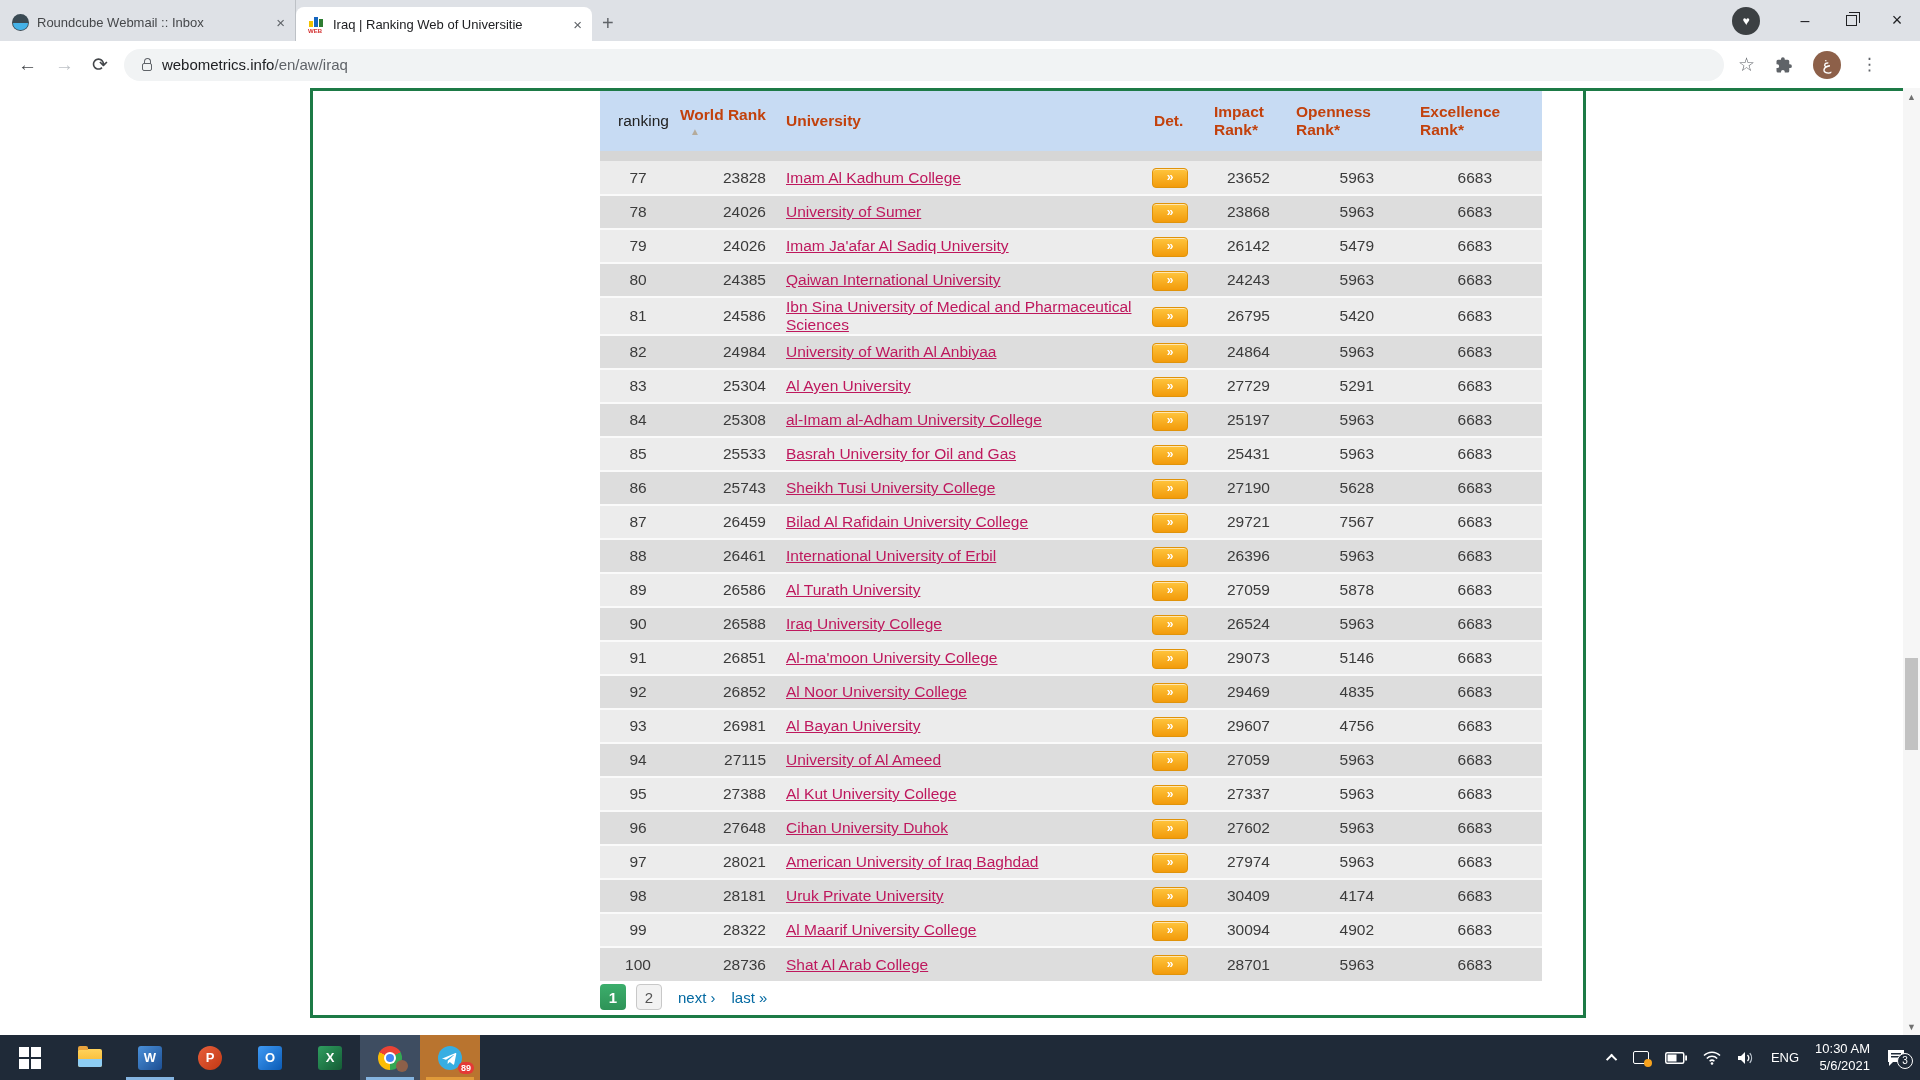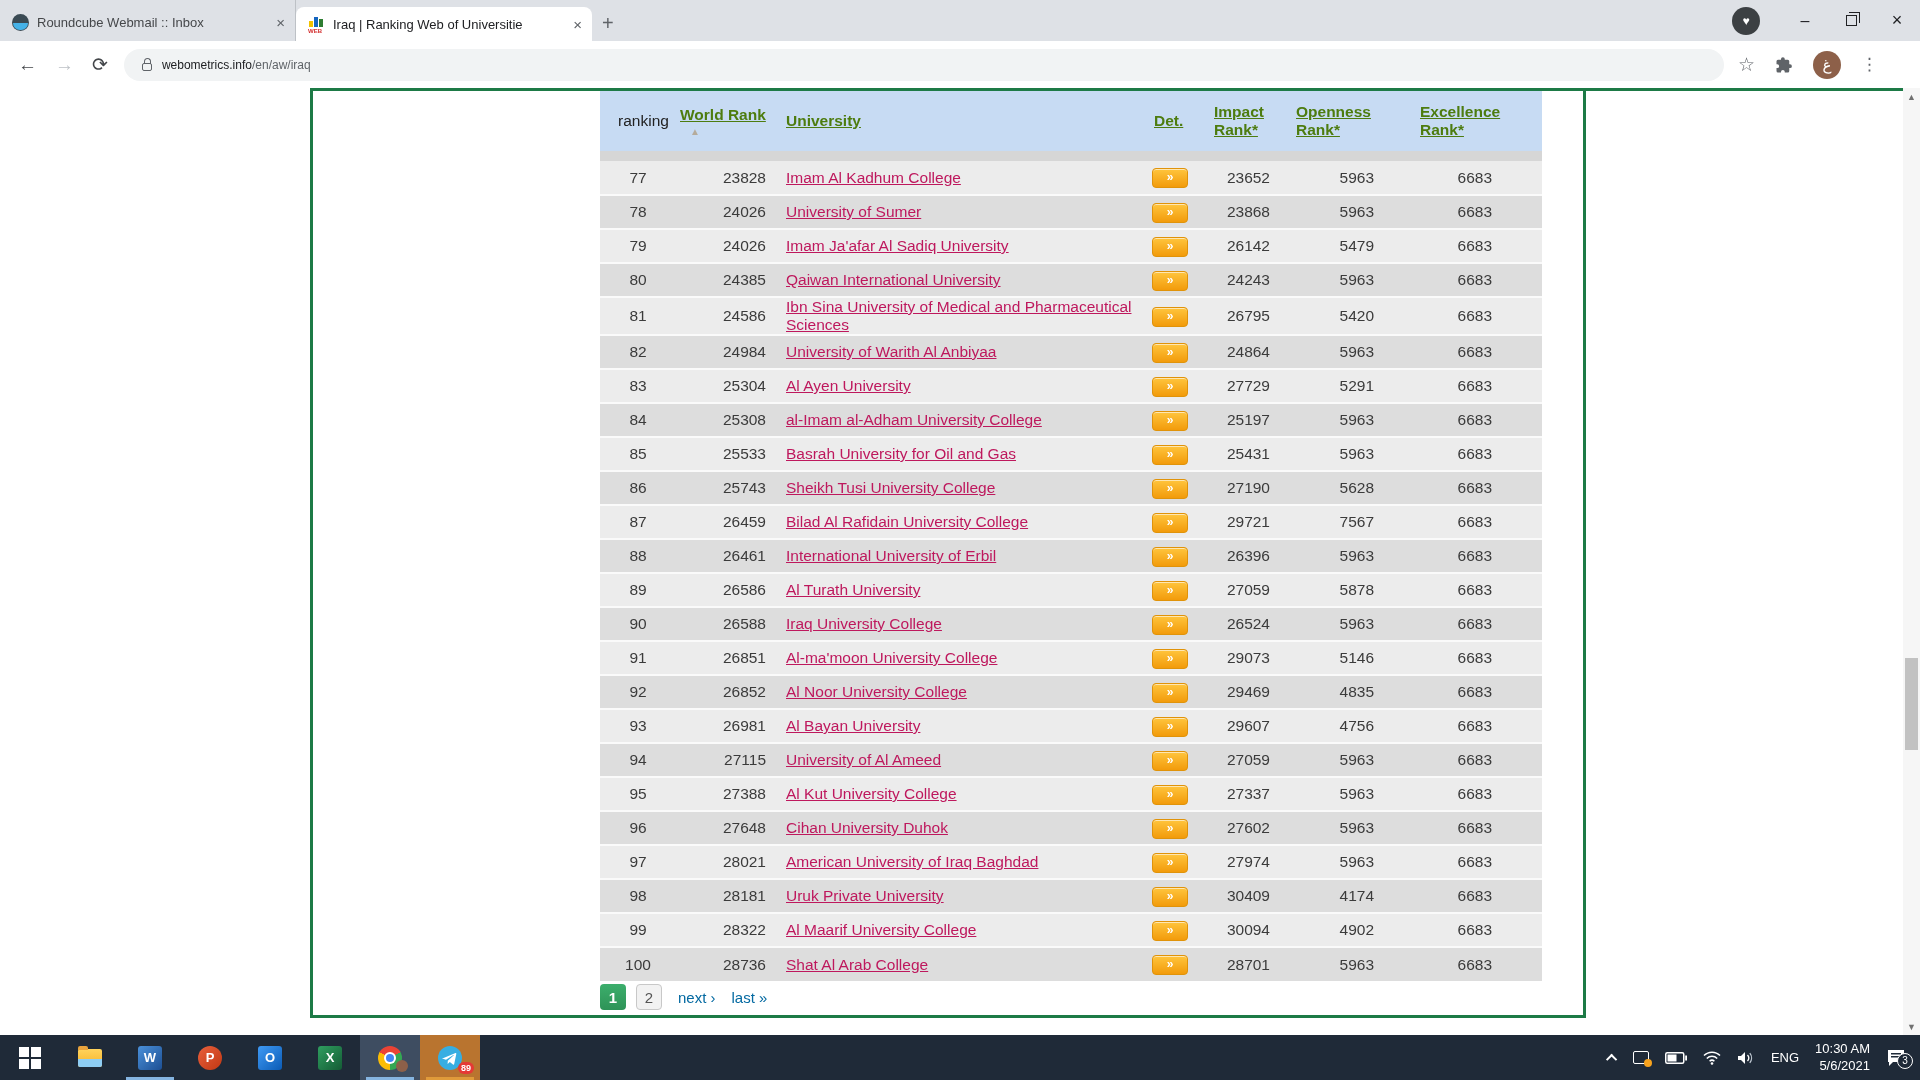--- a/index.html
+++ b/index.html
@@ -32,40 +32,40 @@
   .wc-max-glyph { width:11px; height:11px; border:1px solid #202124; position:relative; background:#dee1e6; }
   .wc-max-glyph::before { content:""; position:absolute; left:2px; top:-4px; width:10px; height:10px; border:1px solid #202124; border-left:none; border-bottom:none; }
   .wc-close { font-size:18px; }
 
   .toolbar { position:absolute; top:41px; left:0; right:0; height:47px; background:#fff; display:flex; align-items:center; box-shadow:0 1px 0 rgba(0,0,0,.08); }
   .nav-ic { font-size:19px; color:#43464a; margin-left:18px; }
   .nav-ic.disabled { color:#bdc1c6; }
   .omnibox { height:32px; background:#f1f3f4; border-radius:16px; margin-left:16px; display:flex; align-items:center; flex:0 0 1600px; padding:0 14px; }
   .lock { width:10px; height:8px; border:1.5px solid #5f6368; border-radius:2px; position:relative; margin:4px 10px 0 4px; }
   .lock::before { content:""; position:absolute; left:1px; top:-6px; width:5px; height:5px; border:1.5px solid #5f6368; border-bottom:none; border-radius:4px 4px 0 0; }
-  .url { font-size:12px; color:#202124; }
+  .url { font-size:15px; color:#202124; }
   .url .path { color:#5f6368; }
   .tb-right { display:flex; align-items:center; margin-left:14px; gap:20px; }
   .star { font-size:19px; color:#5f6368; }
   .puzzle { width:18px; height:18px; }
   .avatar { width:28px; height:28px; border-radius:50%; background:#8d6049; color:#fff; font-size:15px; display:flex; align-items:center; justify-content:center; }
   .kebab { font-size:17px; color:#5f6368; letter-spacing:0; }
 
   
   .viewport { position:absolute; top:88px; left:0; right:0; bottom:45px; background:#fff; overflow:hidden; }
   .gline-top { position:absolute; top:0; left:310px; right:17px; height:3px; background:#1d7a46; }
   .gline-left { position:absolute; top:0; left:310px; width:3px; height:930px; background:#1d7a46; }
   .gline-right { position:absolute; top:0; left:1583px; width:3px; height:930px; background:#1d7a46; }
   .gline-bottom { position:absolute; top:927px; left:310px; width:1276px; height:3px; background:#1d7a46; }
 
   table.rank { position:absolute; left:600px; top:3px; width:942px; border-collapse:collapse; table-layout:fixed; font-size:15.5px; color:#3b3b3b; }
   col.w-rank{width:76px} col.w-world{width:110px} col.w-univ{width:362px} col.w-det{width:64px} col.w-impact{width:76px} col.w-open{width:112px} col.w-exc{width:142px}
   thead th { background:#c7dbf3; height:60px; font-size:15.5px; font-weight:normal; vertical-align:middle; text-align:left; }
   th.h-rank { text-align:center; color:#222;padding-left:11px; }
-  th a, thead .hlink { color:#4d7c0f; font-weight:bold; text-decoration:underline; }
+  th a, thead .hlink { color:#c2410c; font-weight:bold; }
   th.h-world { padding-left:4px; }
   .sort-asc { display:block; color:#b5ab9b; font-size:10px; margin:2px 0 0 10px; }
   th.h-det { padding-left:6px;margin-left:24px; }
   th.h-impact { padding-left:2px; }
   th.h-open { padding-left:8px; }
   th.h-exc { padding-left:20px; }
   tr.partial td { height:10px; background:#d6d6d6; }
   tbody tr td { height:34px; }
   tbody tr + tr td { border-top:2px solid #fafafa; }
   tr.rl td { background:#ececec; }

